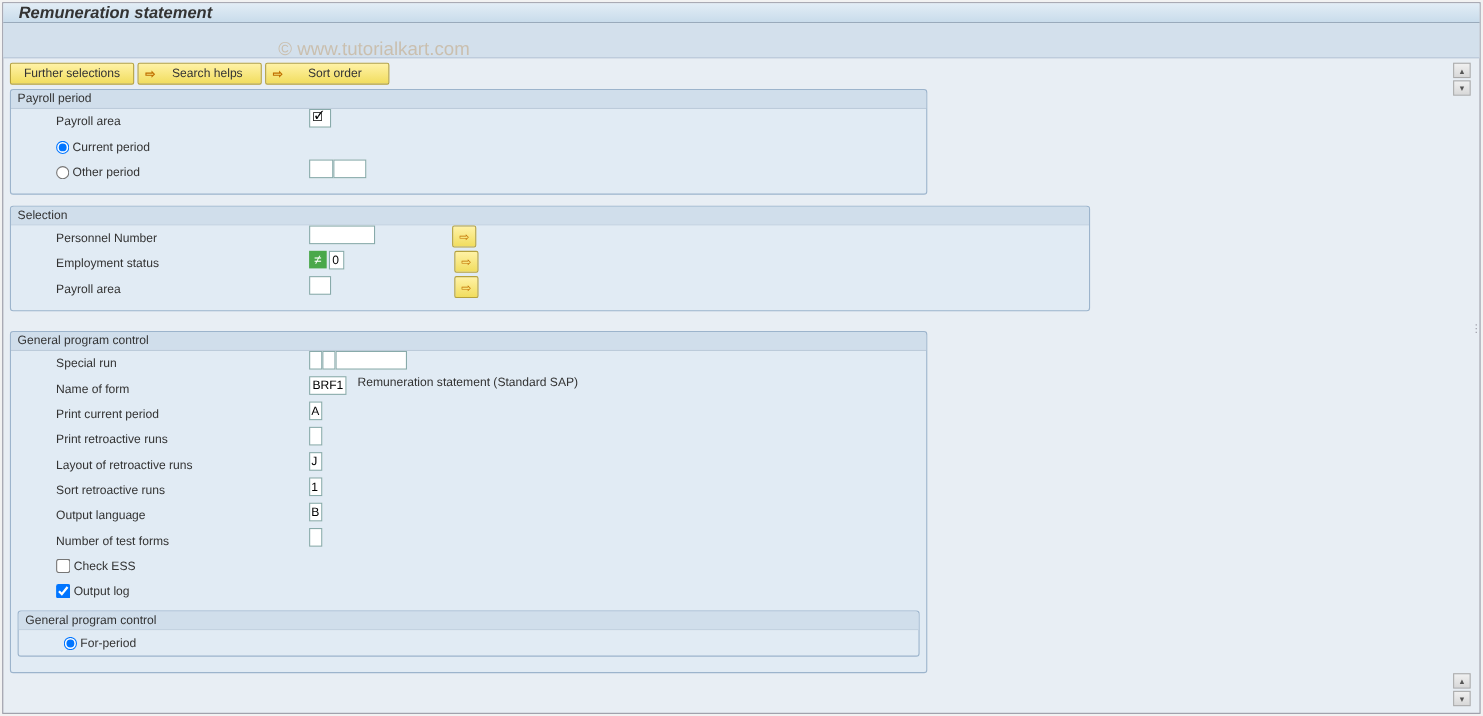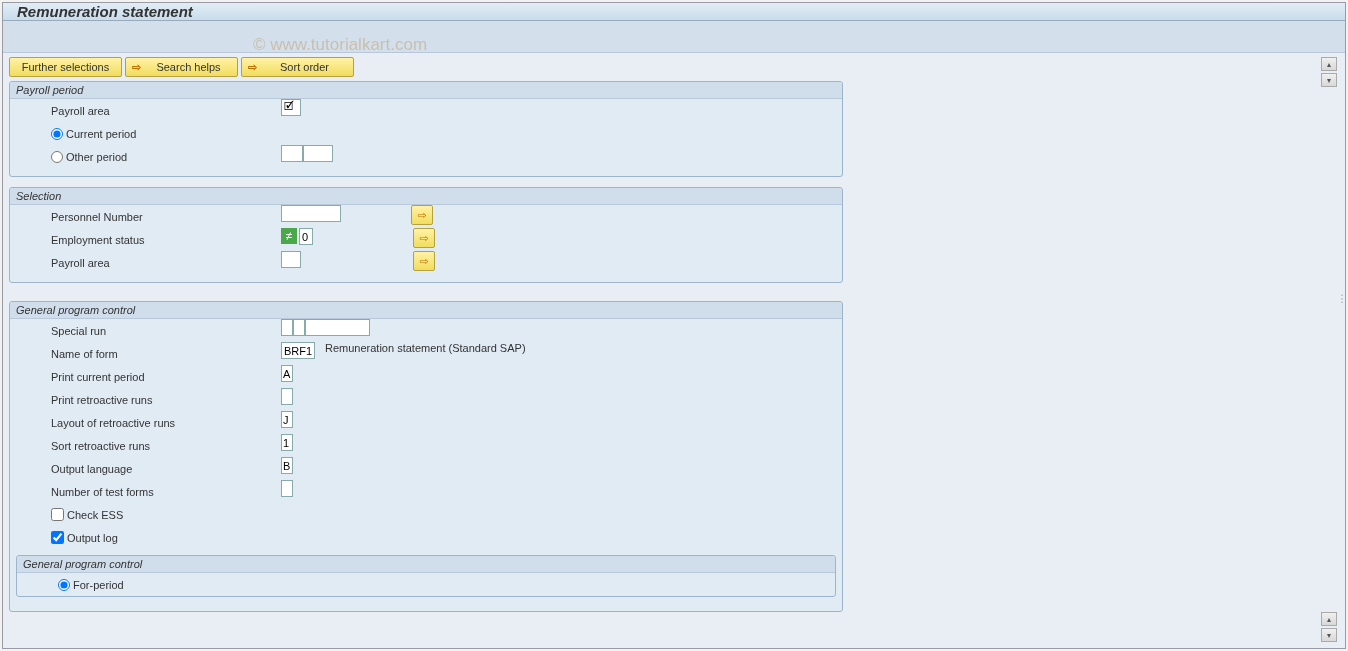--- a/index.html
+++ b/index.html
@@ -87,21 +87,20 @@
       padding-bottom: 8px;
       position: relative;
     }
     .group-header {
       background: #d0deeb;
       border-bottom: 1px solid #b8c8d8;
       padding: 2px 6px;
       font-size: 11px;
       color: #333;
       border-radius: 3px 3px 0 0;
-      font-style: italic;
     }
     .inner-group {
       margin: 6px;
       border: 1px solid #9cb4cc;
       border-radius: 3px;
       background: #e1ebf4;
     }
     .form-row {
       display: flex;
       height: 23px;
@@ -237,21 +236,21 @@
         <div class="form-row">
           <div class="form-label">
             <input type="radio" class="radio-dot" style="">
             <span>Other period</span>
           </div>
           <input class="f-input-sm" style="width: 22px;">
           <input class="f-input-sm" style="width: 30px;">
         </div>
       </div>
 
-      <div class="group-box" style="width:834px">
+      <div class="group-box" style="width:982px">
         <div class="group-header">Selection</div>
         <div class="form-row">
           <div class="form-label">Personnel Number</div>
           <input class="f-input-md" value="" style="">
           <div style="width:70px"></div>
           <div class="arrow-btn">
               <span>⇨</span>
             </div>
         </div>
         <div class="form-row">

